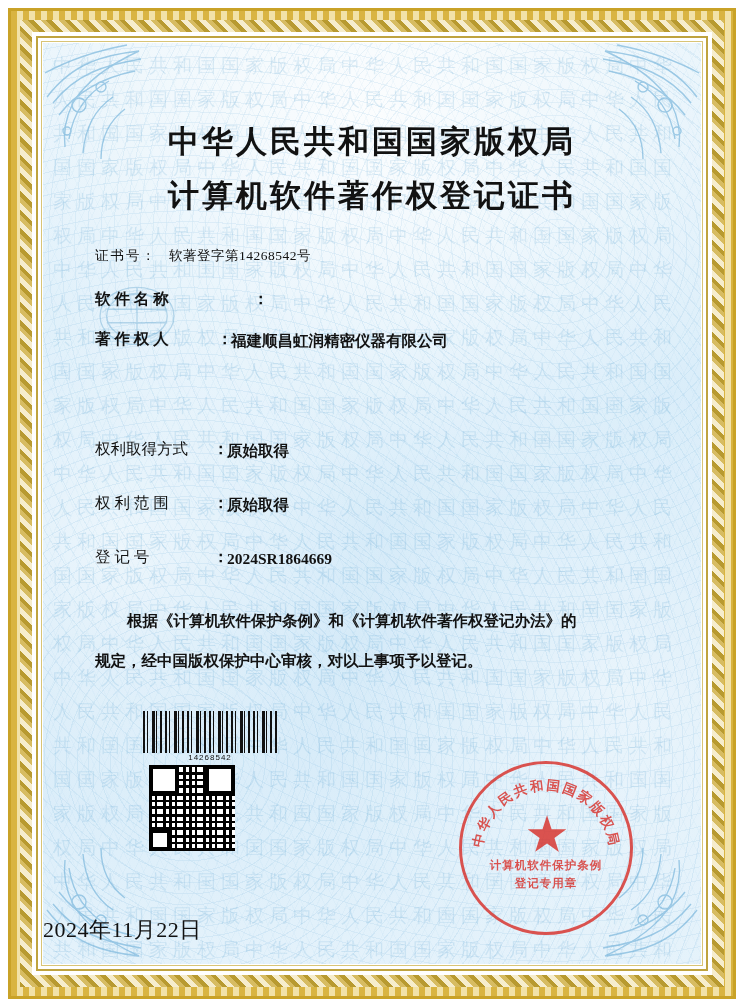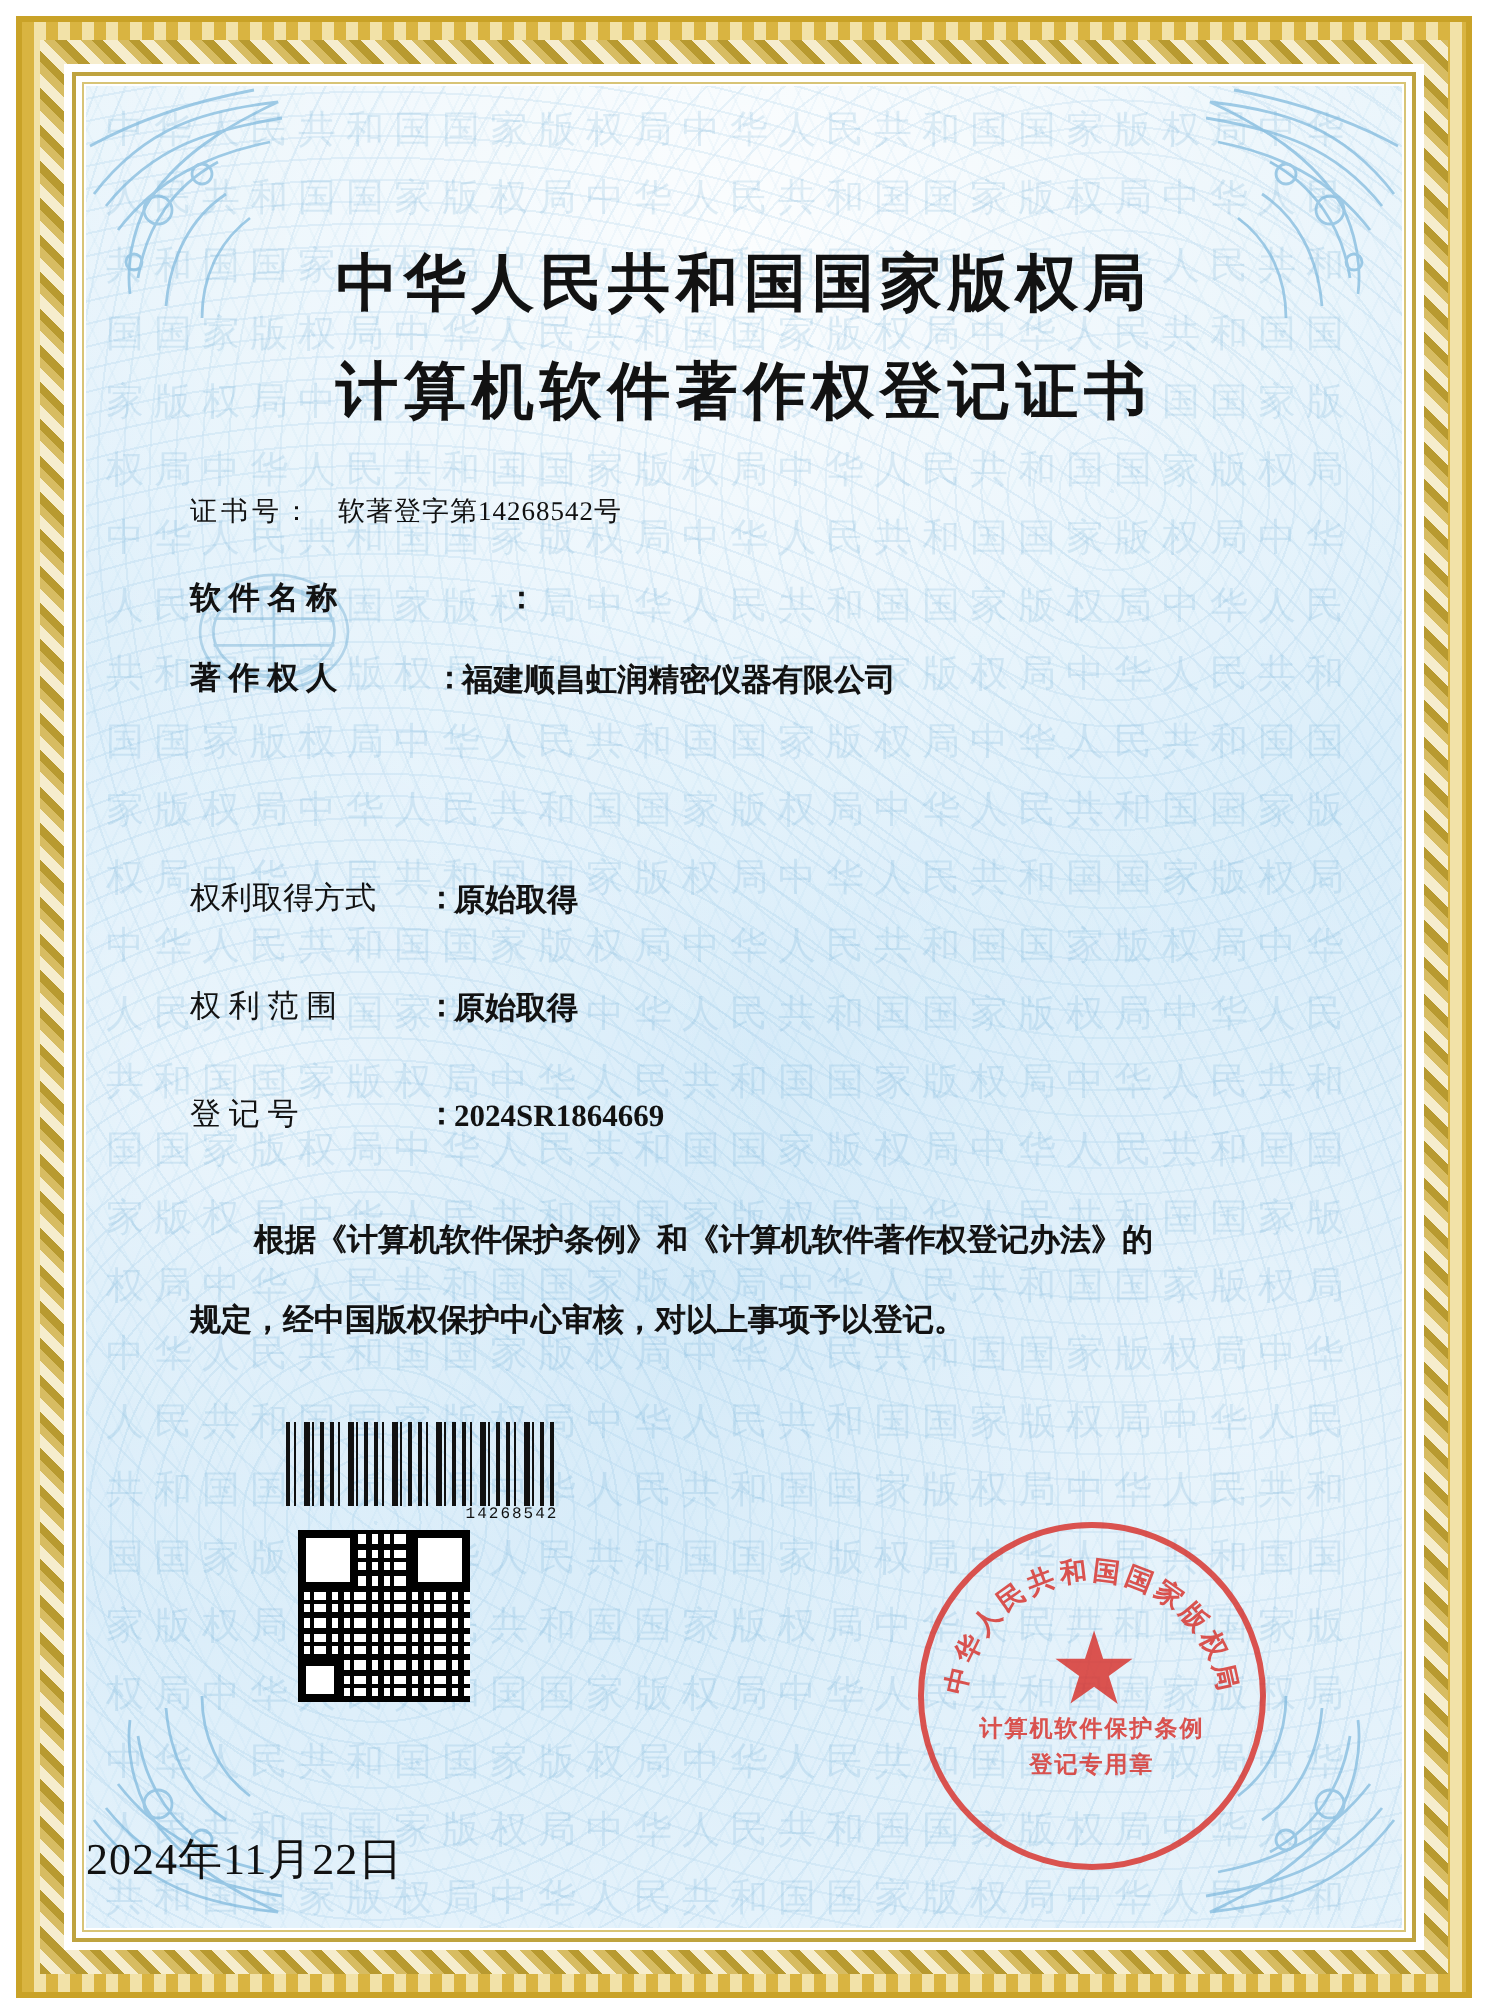--- a/index.html
+++ b/index.html
@@ -229,22 +229,21 @@
   }
   .barcode-num {
     position: absolute;
     left: 100px;
     top: 710px;
     width: 134px;
     text-align: center;
     font-size: 8px;
     letter-spacing: 1px;
     color: #111;
-    font-family: Liberation Mono, monospace;
-    padding-left: 46px;
+    font-family: Liberation Sans, sans-serif;
   }
   .qr {
     position: absolute;
     left: 106px;
     top: 722px;
     width: 86px;
     height: 86px;
     background-color: #fff;
     background-image:
       repeating-linear-gradient(90deg, #000 0 3px, transparent 3px 6px, #000 6px 8px, transparent 8px 14px, #000 14px 17px, transparent 17px 20px),

